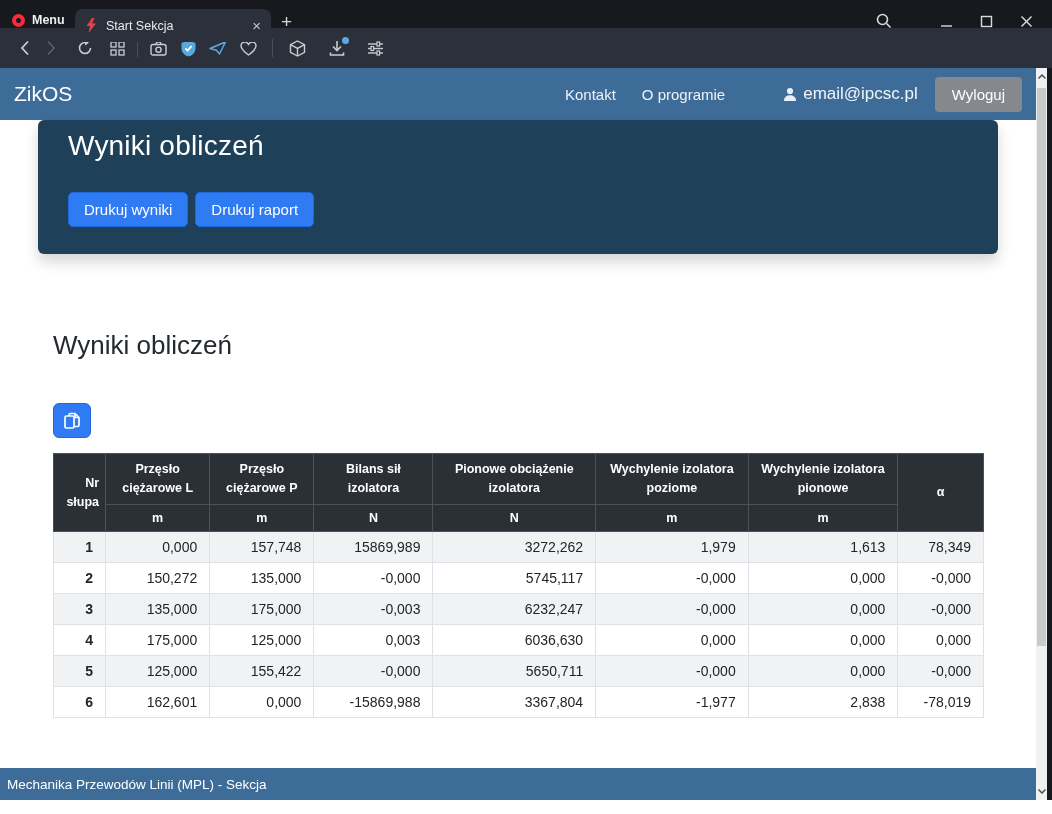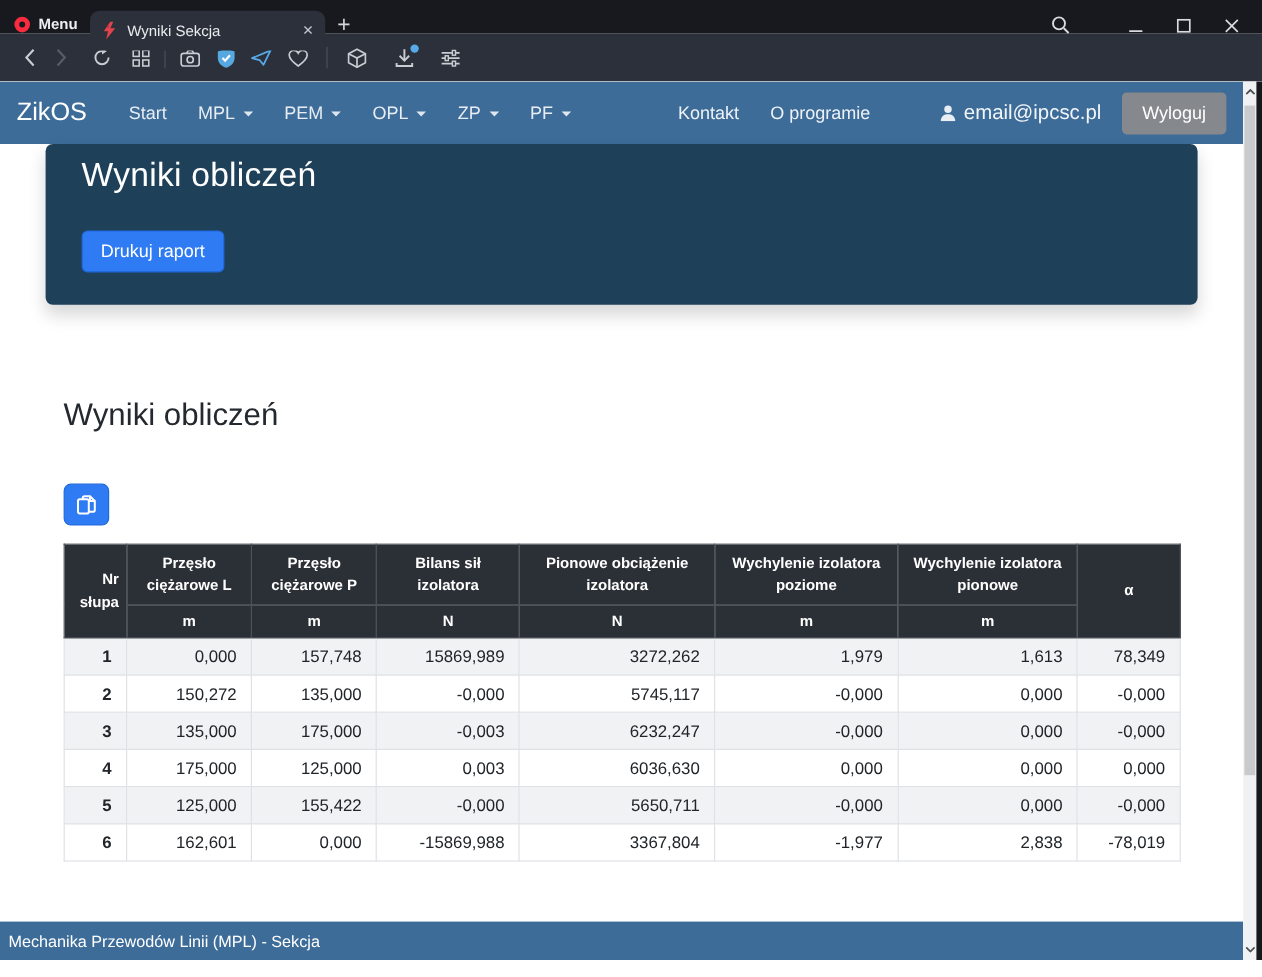--- a/index.html
+++ b/index.html
@@ -90,21 +90,21 @@
 <div class="titlebar">
   <div class="opera-menu">
     <div class="opera-o"></div>
     <span>Menu</span>
   </div>
   <div class="tab">
     <svg width="13" height="15" viewBox="0 0 13 15">
       <polygon points="7,0 1.5,8 5,8 3.5,15 11,5.5 7,5.5 9.5,0" fill="#e0434c"></polygon>
       <polygon points="5.5,1.5 3.5,5 5.5,5" fill="#a8333c"></polygon>
     </svg>
-    <span class="tab-title">Wyniki Sekcja</span>
+    <span class="tab-title">Start Sekcja</span>
     <span class="tab-close">×</span>
   </div>
   <span class="newtab">+</span>
   <div class="win-controls">
     <div class="win-btn" style="margin-right:22px;">
       <svg width="16" height="16" viewBox="0 0 16 16">
         <circle cx="6.5" cy="6.5" r="5" fill="none" stroke="#d8dbdf" stroke-width="1.6"></circle>
         <line x1="10.5" y1="10.5" x2="14.5" y2="14.5" stroke="#d8dbdf" stroke-width="1.6"></line>
       </svg>
     </div>
@@ -204,62 +204,38 @@
       </svg>
     </div>
   </div>
 </div>
 
 <div class="page">
   <div class="content">
 
     <nav class="site-nav">
       <span class="brand">ZikOS</span>
-      <ul class="nav-items">
-        <li class="nav-item">
-            <span>Start</span>
-          </li>
-        <li class="nav-item">
-            <span>MPL</span>
-            <span class="caret"></span>
-          </li>
-        <li class="nav-item">
-            <span>PEM</span>
-            <span class="caret"></span>
-          </li>
-        <li class="nav-item">
-            <span>OPL</span>
-            <span class="caret"></span>
-          </li>
-        <li class="nav-item">
-            <span>ZP</span>
-            <span class="caret"></span>
-          </li>
-        <li class="nav-item">
-            <span>PF</span>
-            <span class="caret"></span>
-          </li>
-      </ul>
       <div class="nav-right">
         <span class="nav-link">Kontakt</span>
         <span class="nav-link">O programie</span>
         <span class="nav-user">
           <svg width="14" height="14" viewBox="0 0 14 14">
             <circle cx="7" cy="4" r="3.1" fill="#e8eef4"></circle>
             <path d="M1 14 C1 9.8 4 8.3 7 8.3 C10 8.3 13 9.8 13 14 Z" fill="#e8eef4"></path>
           </svg>
           <span>email@ipcsc.pl</span>
         </span>
         <button class="logout-btn">Wyloguj</button>
       </div>
     </nav>
 
     <div class="header-card">
       <div class="card-title">Wyniki obliczeń</div>
       <div class="card-buttons">
+        <button class="btn-primary">Drukuj wyniki</button>
         <button class="btn-primary">Drukuj raport</button>
       </div>
     </div>
 
     <div class="main">
       <h2 class="page-heading">Wyniki obliczeń</h2>
 
       <div class="subtitle-row">
         <button class="copy-btn">
           <svg width="18" height="18" viewBox="0 0 18 18">

